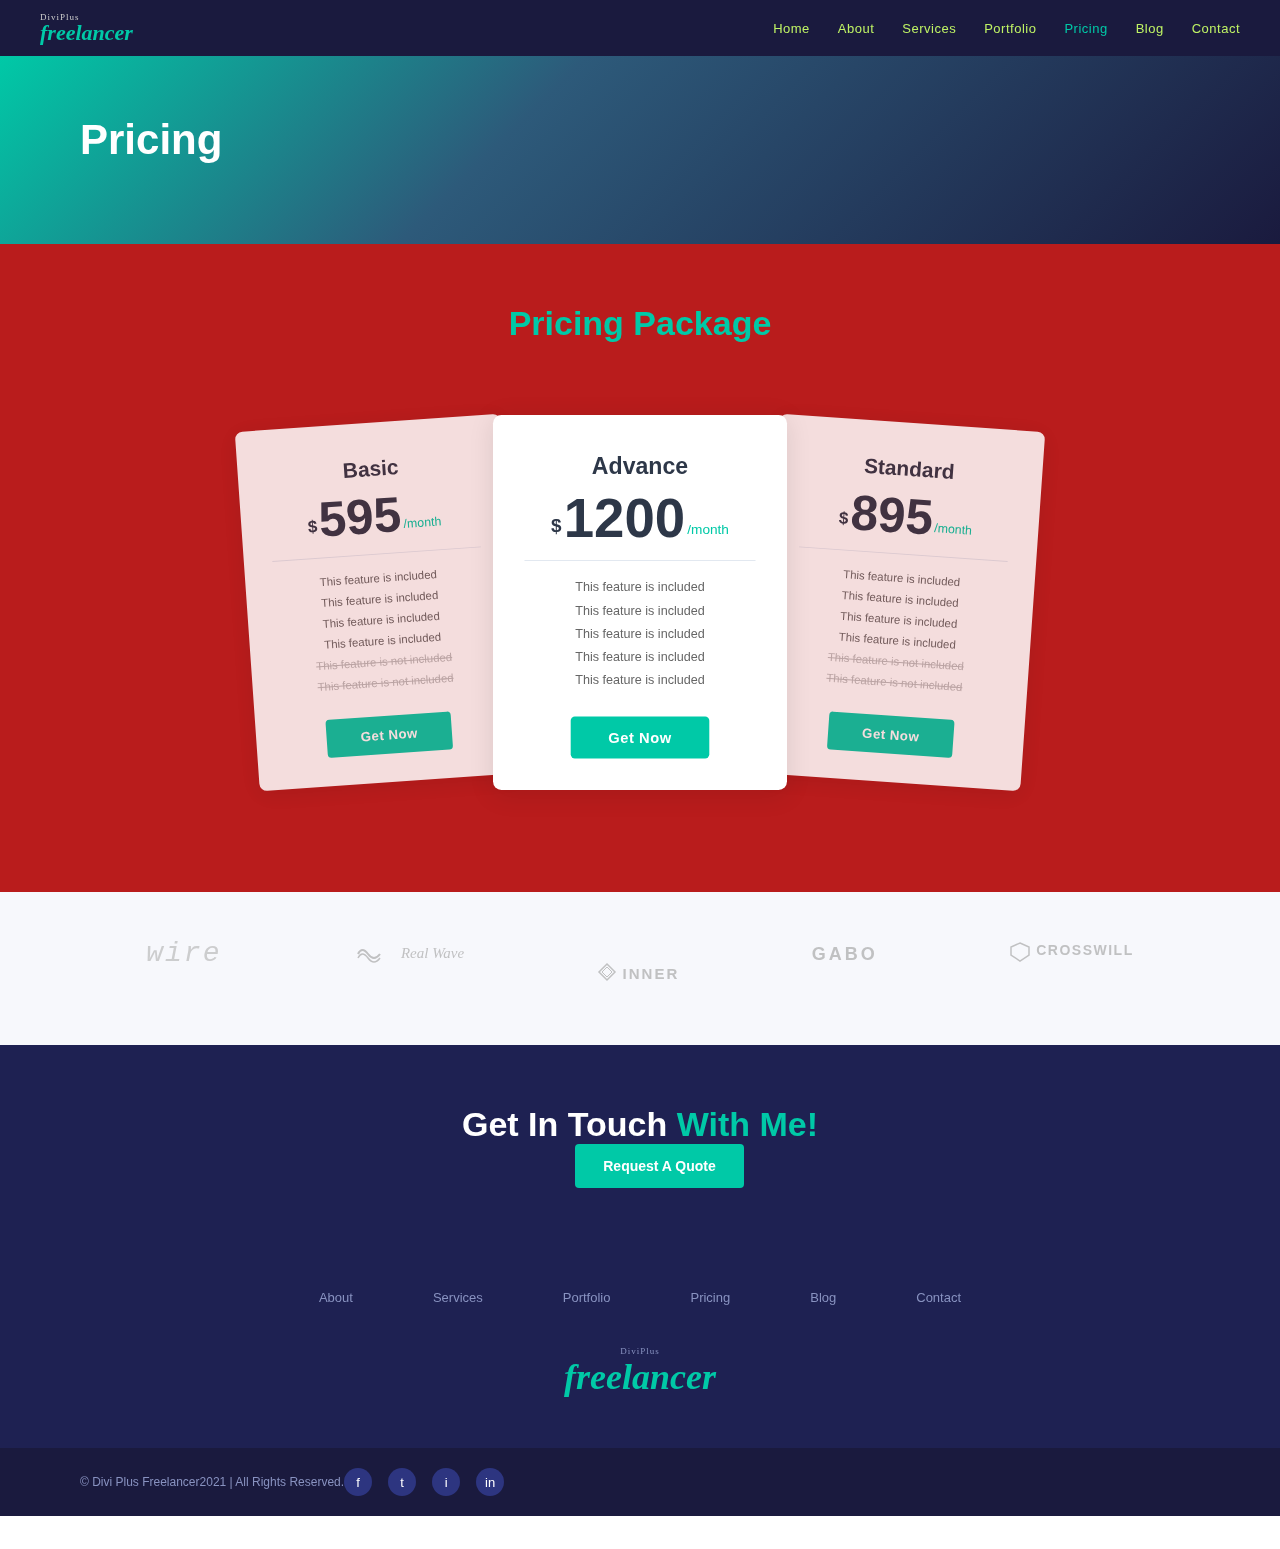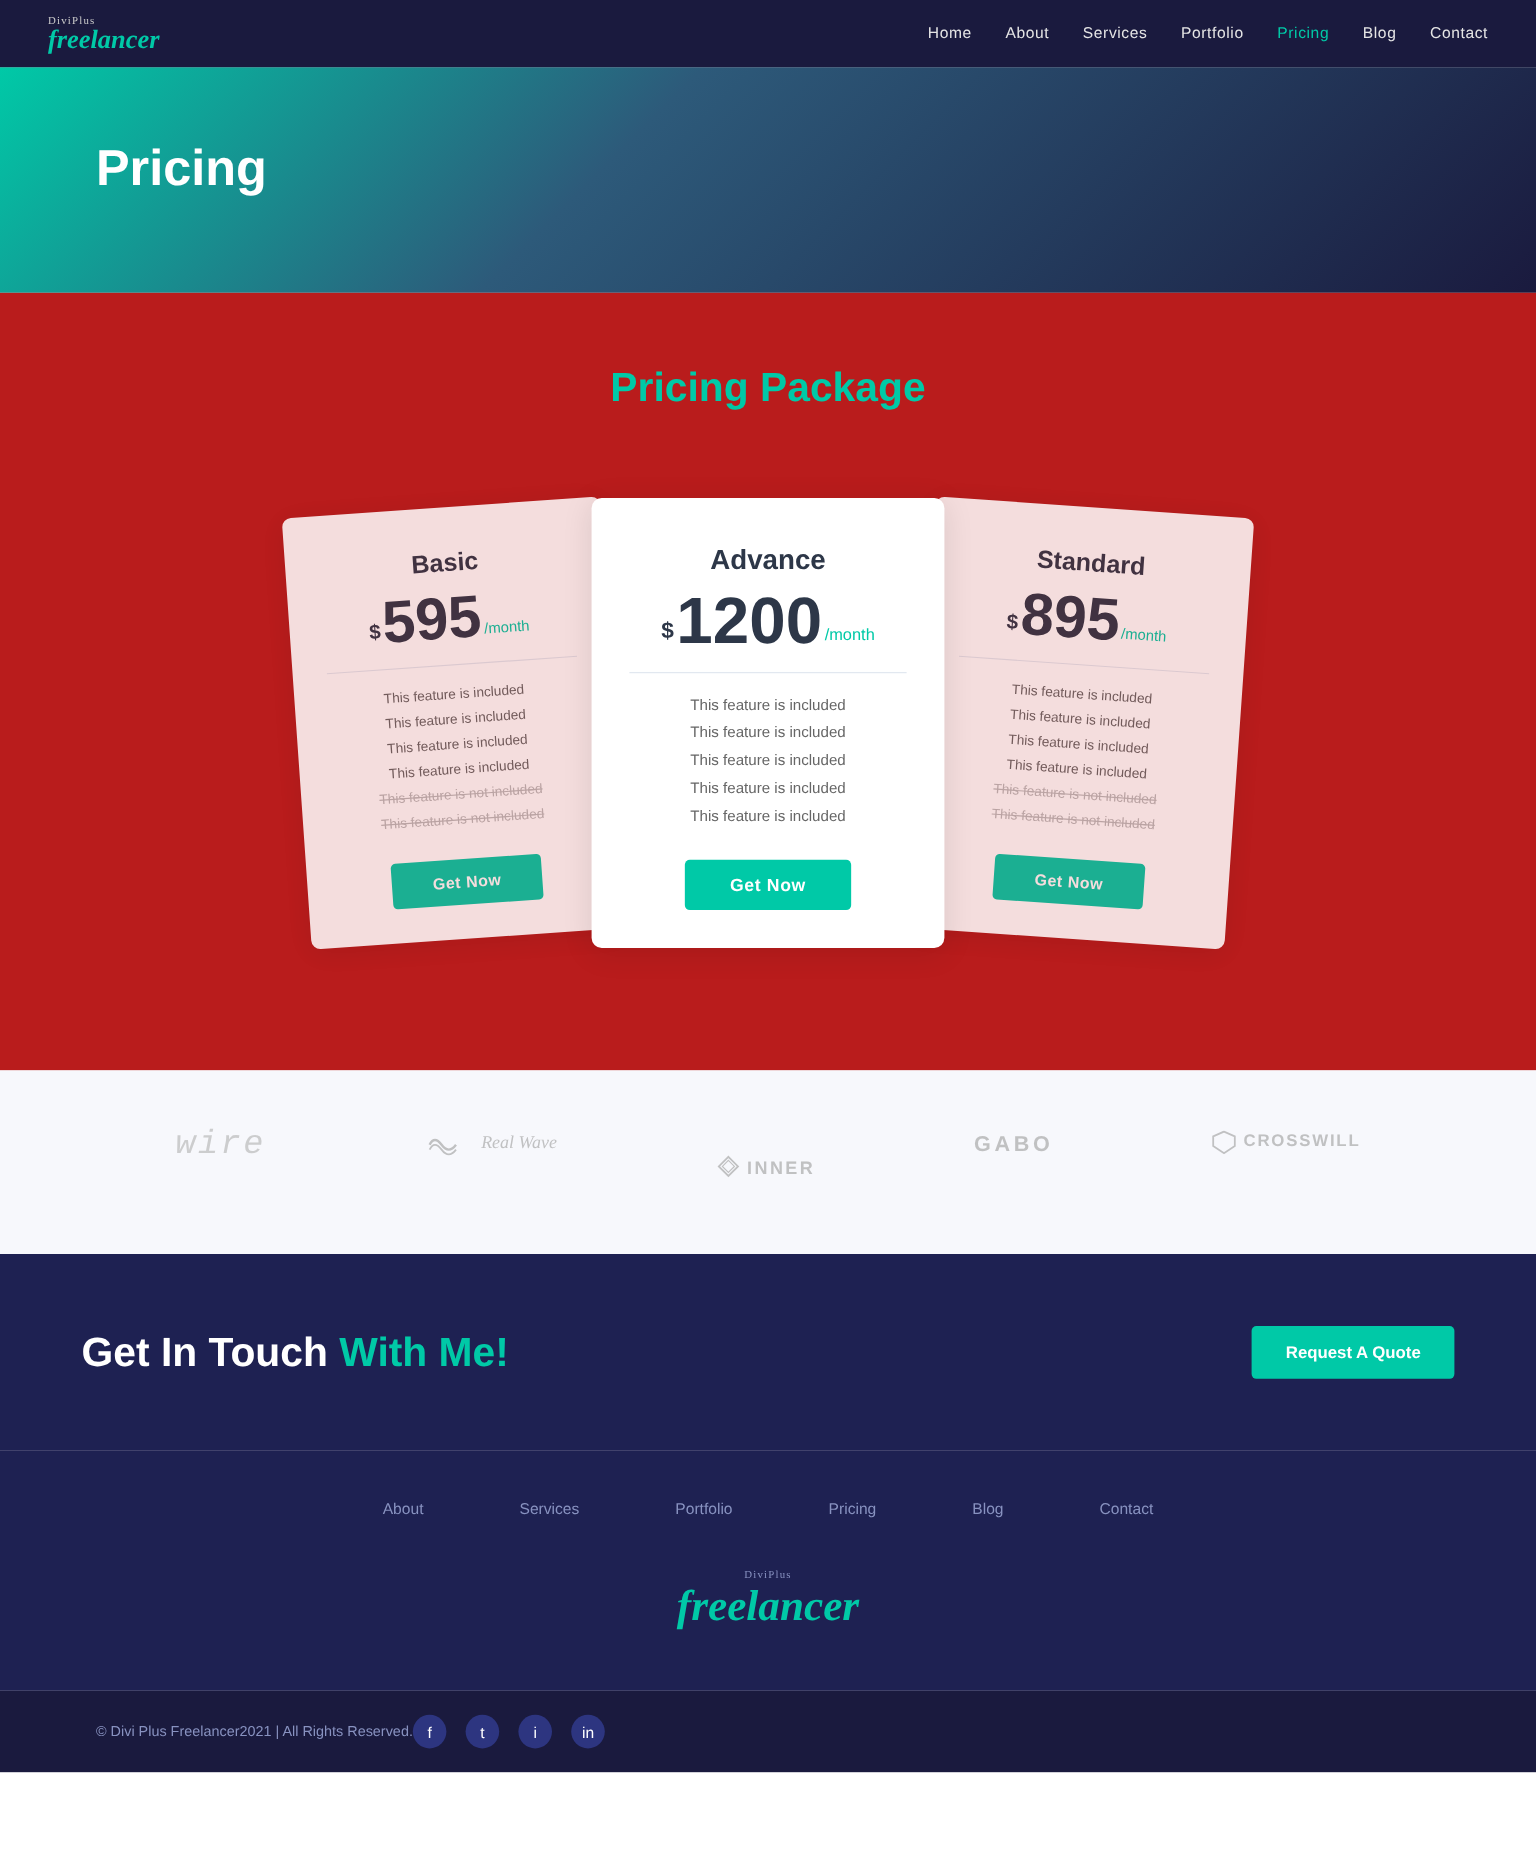--- a/index.html
+++ b/index.html
@@ -32,21 +32,21 @@
       color: #00c9a7;
       font-style: italic;
       font-weight: bold;
     }
     .nav-links {
       display: flex;
       gap: 28px;
       list-style: none;
     }
     .nav-links li a {
-      color: #e5e5e5;
+      color: #bef264;
       text-decoration: none;
       font-size: 13px;
       font-family: sans-serif;
       letter-spacing: 0.5px;
     }
     .nav-links li a.active {
       color: #00c9a7;
     }
 
     
@@ -196,24 +196,25 @@
     }
     .logo-item.wire { font-family: cursive; font-size: 26px; letter-spacing: 2px; }
     .logo-item.realwave { font-size: 14px; display: flex; align-items: center; gap: 19px; }
     .logo-item.inner { font-family: sans-serif; font-size: 14px; font-style: normal; display: flex; align-items: center; gap: 6px; margin-top: 40px; }
     .logo-item.gabo { font-family: sans-serif; font-weight: 700; font-size: 20px; font-style: normal; letter-spacing: 2px; }
     .logo-item.crosswill { font-family: sans-serif; font-size: 14px; font-style: normal; display: flex; align-items: flex-start; gap: 6px; }
 
     
     .footer-cta {
       background: #1e2152;
-      padding: 60px 68px;
+      padding: 60px 104px;
       display: flex;
       align-items: center;
       justify-content: space-between;
+      flex-direction: column;
     }
     .footer-cta h2 {
       color: #fff;
       font-size: 34px;
       font-weight: 800;
       font-family: sans-serif;
     }
     .footer-cta h2 span.highlight {
       color: #00c9a7;
     }

